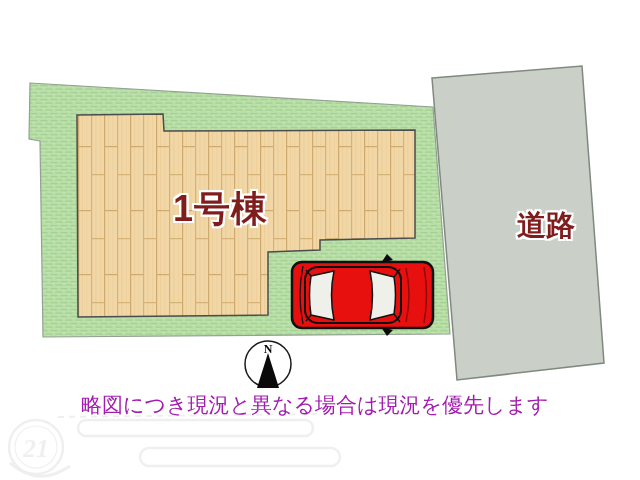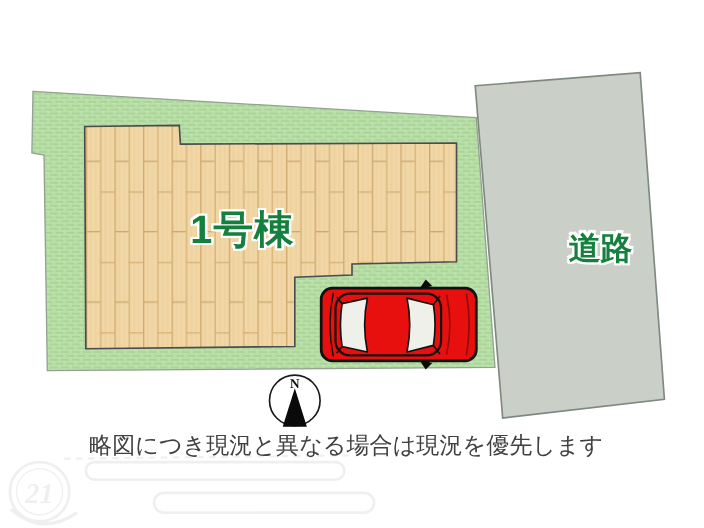--- a/index.html
+++ b/index.html
@@ -17,21 +17,21 @@
     height: 480px;
     background: #ffffff;
   }
   #plan-svg {
     position: absolute;
     left: 0;
     top: 0;
   }
   .map-label {
     position: absolute;
-    color: #15803d;
+    color: #7f1d1d;
     font-weight: bold;
     white-space: nowrap;
     text-shadow:
       -2px -2px 0 #fff, 2px -2px 0 #fff,
       -2px  2px 0 #fff, 2px  2px 0 #fff,
        0   -2px 0 #fff, 0    2px 0 #fff,
       -2px  0   0 #fff, 2px  0   0 #fff;
   }
   #building-label {
     left: 173px;
@@ -42,21 +42,21 @@
   #road-label {
     left: 517px;
     top: 206px;
     font-size: 29px;
   }
   #disclaimer {
     position: absolute;
     left: 69px;
     top: 391px;
     font-size: 21px;
-    color: #404040;
+    color: #a21caf;
     white-space: nowrap;
     font-weight: normal;
     padding-left: 12px;
   }
 </style>
 </head>
 <body>
 
 <div id="stage">
 

